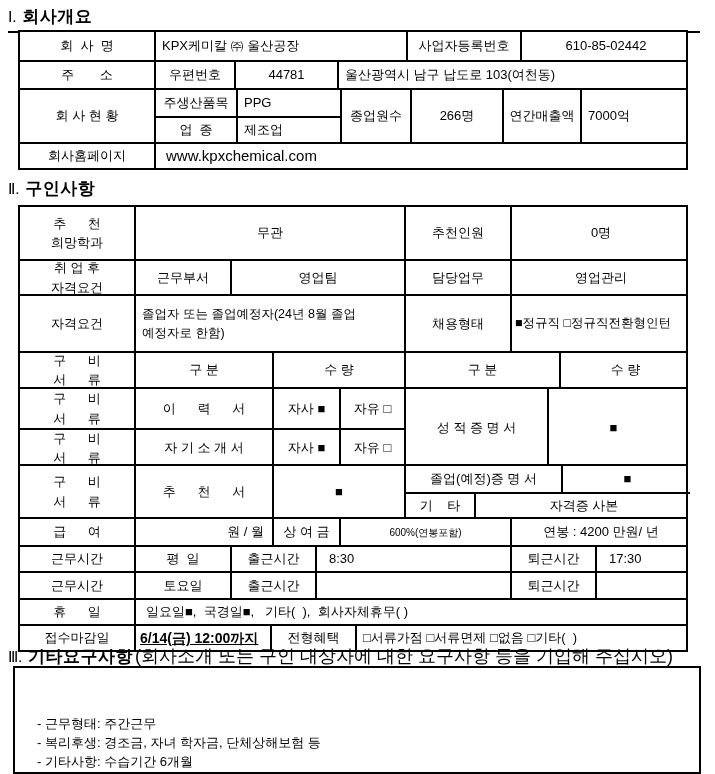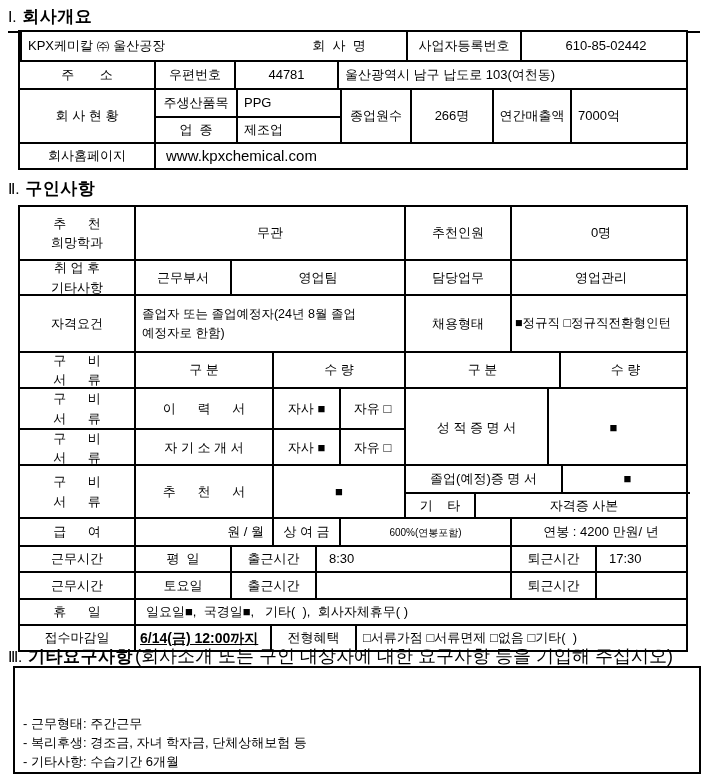--- a/index.html
+++ b/index.html
@@ -33,36 +33,36 @@
   .sm   { font-size:10px; }
   .sm2  { font-size:12.5px; }
   .big  { font-size:15px; }
   .bold-ul { font-weight:bold; text-decoration:underline; font-size:14px; }
 
   
   .box3 {
     position:absolute; left:13px; top:666px; width:688px; height:108px;
     border:2px solid #000; padding:46px 8px 0 8px;
   }
-  .box3 .line { font-size:13px; line-height:19px; white-space:pre; }
+  .box3 .line { font-size:13px; line-height:19px; white-space:pre;margin-left:14px; }
 </style>
 </head>
 <body>
 
 <div class="page">
 
   <div class="sec-h underlined-h" style="top:5px;">
     <span class="num">Ⅰ.</span>
     <span class="t">회사개요</span>
   </div>
 
   <div class="tbl" style="top:30px;">
     <div class="r" style="height:28px;">
+      <div class="c" style="width:134px;">회  사  명</div>
       <div class="c bl left" style="width:252px;">KPX케미칼 ㈜ 울산공장</div>
-      <div class="c" style="width:134px;">회  사  명</div>
       <div class="c bl" style="width:114px;">사업자등록번호</div>
       <div class="c bl" style="width:170px;">610-85-02442</div>
     </div>
     <div class="r bt" style="height:28px;">
       <div class="c" style="width:134px;">주       소</div>
       <div class="c bl" style="width:80px;">우편번호</div>
       <div class="c bl" style="width:103px;">44781</div>
       <div class="c bl left" style="width:353px;">울산광역시 남구 납도로 103(여천동)</div>
     </div>
     <div class="r bt" style="height:54px;">
@@ -71,21 +71,21 @@
         <div class="r" style="height:27px;">
           <div class="c" style="width:80px;">주생산품목</div>
           <div class="c bl left" style="width:104px;">PPG</div>
         </div>
         <div class="r bt" style="height:27px;">
           <div class="c" style="width:80px;">업  종</div>
           <div class="c bl left" style="width:104px;">제조업</div>
         </div>
       </div>
       <div class="c bl" style="width:70px;">종업원수</div>
-      <div class="c bl" style="width:82px;">266명</div>
+      <div class="c bl" style="width:92px;">266명</div>
       <div class="c bl" style="width:78px;">연간매출액</div>
       <div class="c bl left" style="width:120px;">7000억</div>
     </div>
     <div class="r bt" style="height:26px;">
       <div class="c" style="width:134px;">회사홈페이지</div>
       <div class="c bl left big" style="width:536px; padding-left:10px;">www.kpxchemical.com</div>
     </div>
   </div>
 
   <div class="sec-h" style="top:177px;">
@@ -98,21 +98,21 @@
     <div class="r" style="height:52px;">
       <div class="c" style="width:114px;">추      천
 희망학과</div>
       <div class="c bl" style="width:270px;">무관</div>
       <div class="c bl" style="width:106px;">추천인원</div>
       <div class="c bl" style="width:180px;">0명</div>
     </div>
 
     <div class="r bt" style="height:35px;">
       <div class="c" style="width:114px;">취 업 후
-기타사항</div>
+자격요건</div>
       <div class="c bl" style="width:96px;">근무부서</div>
       <div class="c bl" style="width:174px;">영업팀</div>
       <div class="c bl" style="width:106px;">담당업무</div>
       <div class="c bl" style="width:180px;">영업관리</div>
     </div>
 
     <div class="r bt" style="height:57px;">
       <div class="c" style="width:114px;">자격요건</div>
       <div class="c bl left sm2" style="width:270px;">졸업자 또는 졸업예정자(24년 8월 졸업
 예정자로 한함)</div>

